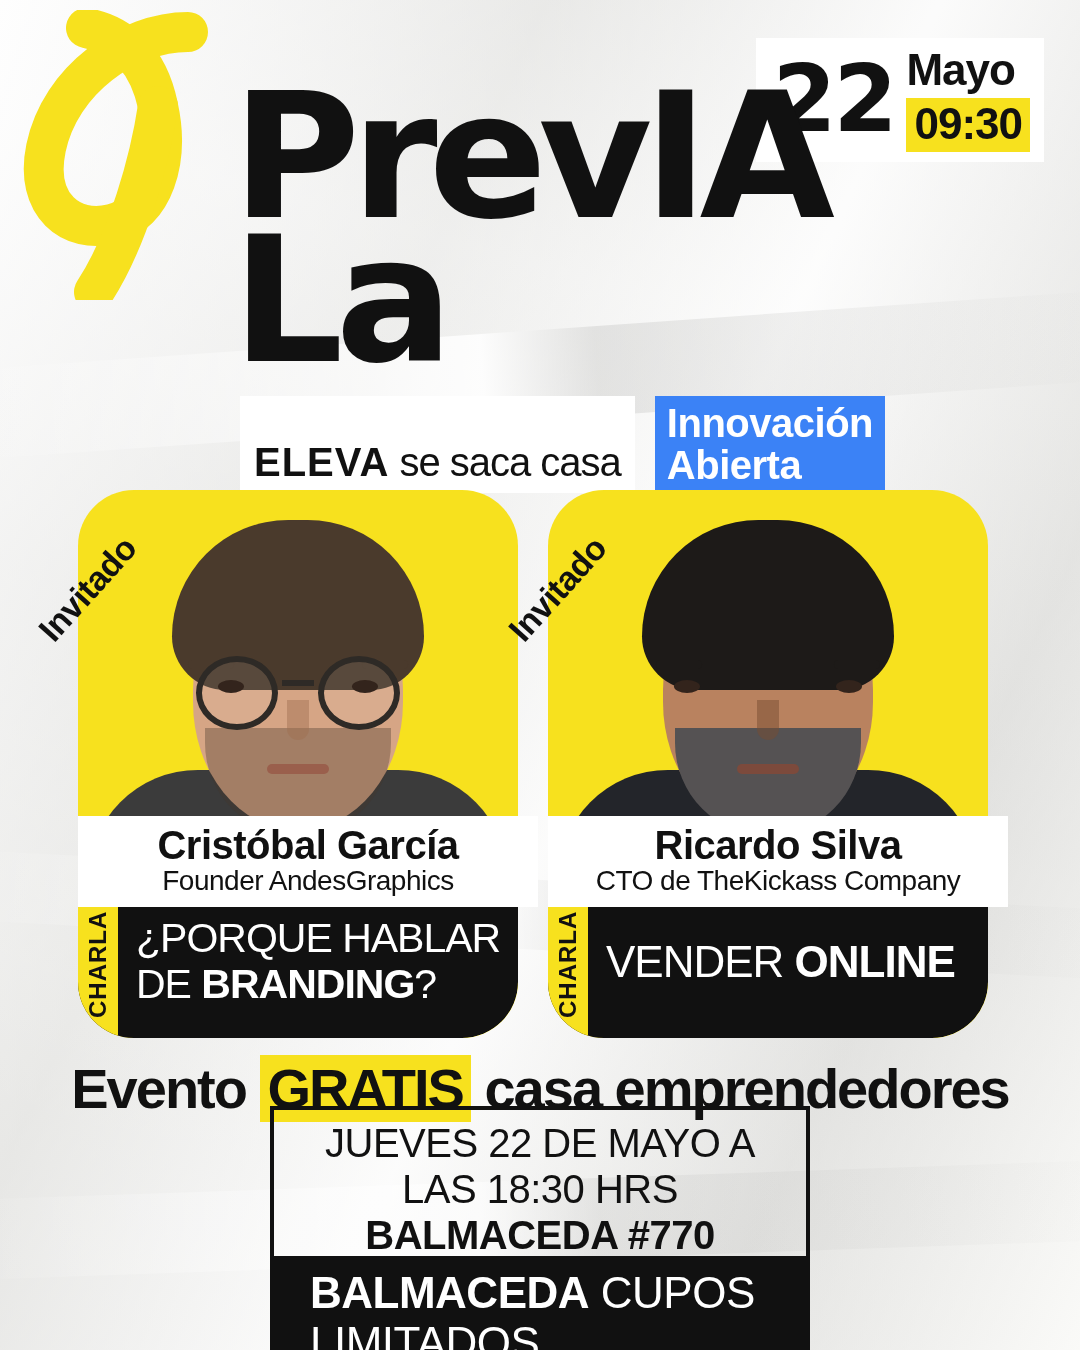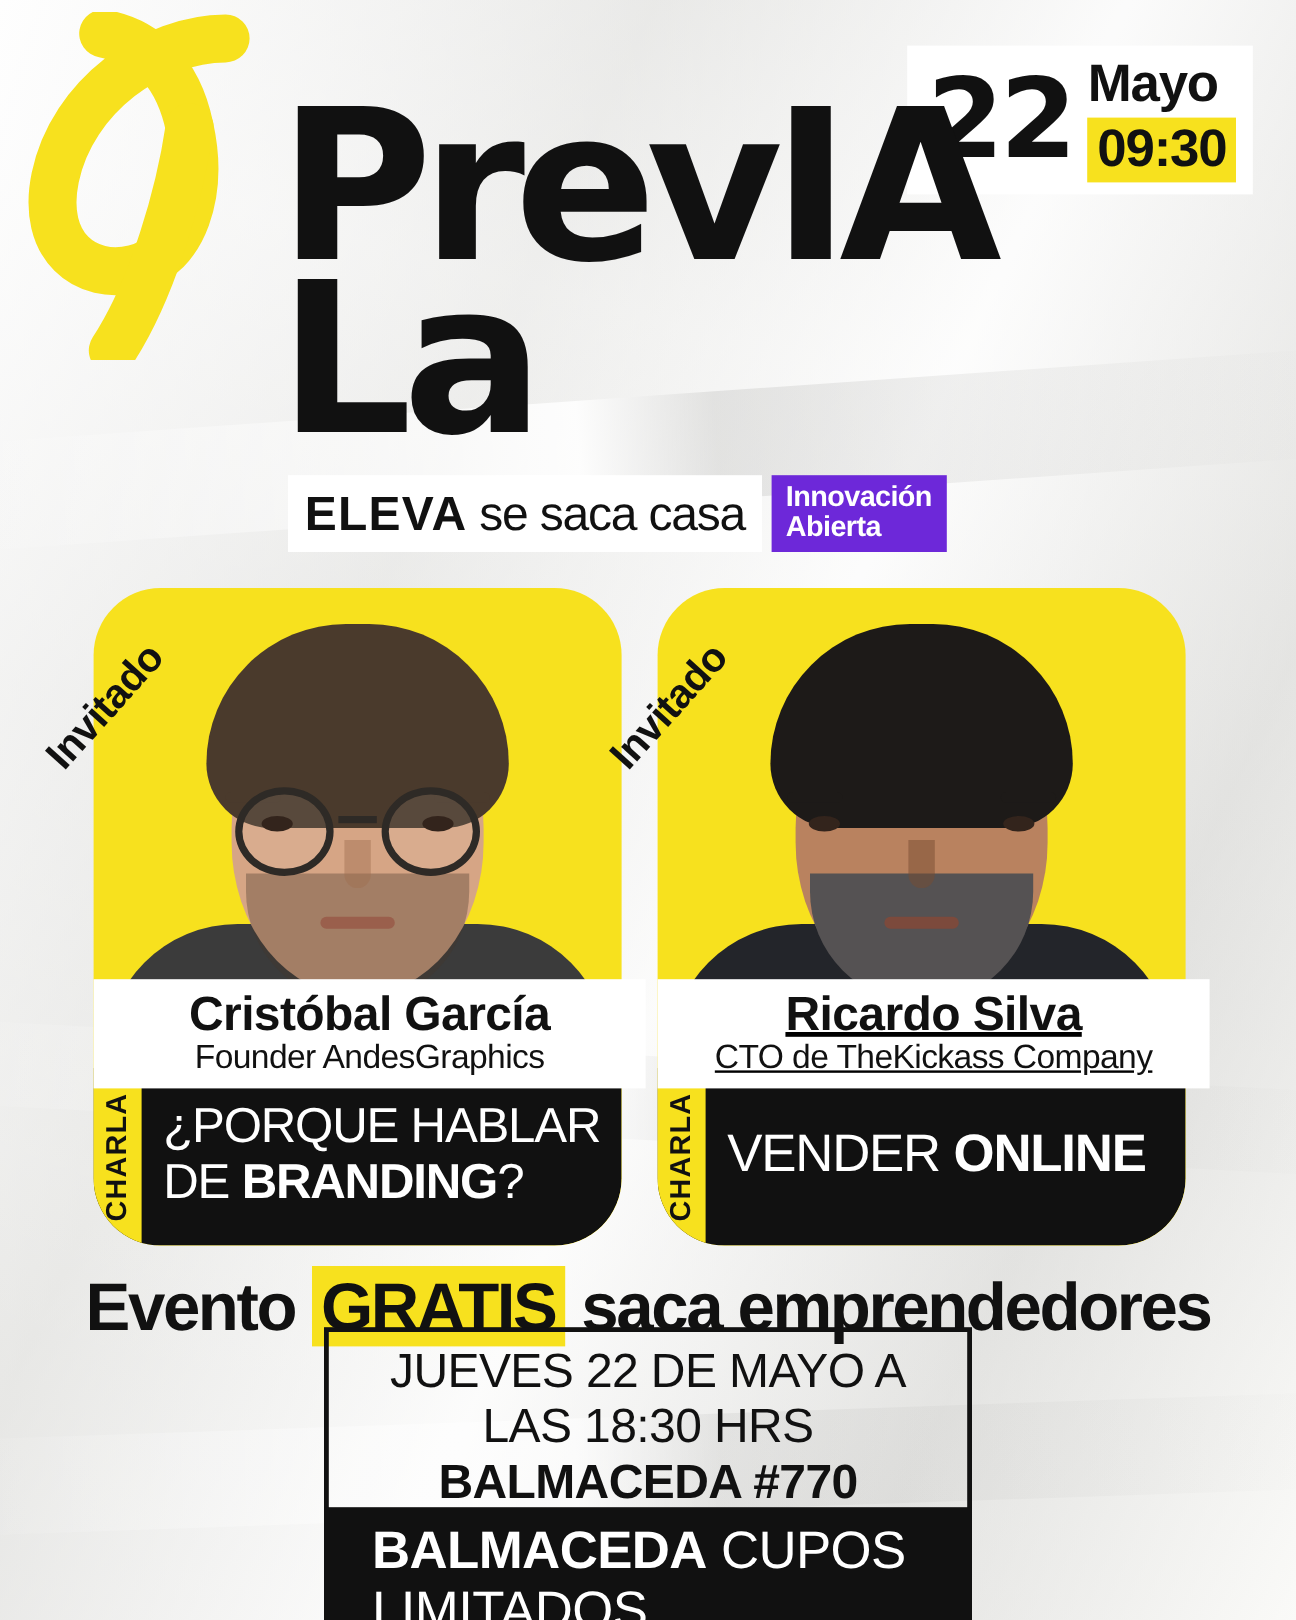--- a/index.html
+++ b/index.html
@@ -118,30 +118,31 @@
     font-size: 40px;
     font-weight: 700;
     padding: 8px 14px;
     display: flex;
     align-items: flex-end;
     letter-spacing: -0.5px;
   }
   .sub-white .brand { font-weight: 700; letter-spacing: 1px; }
   .sub-white .light { font-weight: 400; margin-left: 10px; letter-spacing: -1px;}
   .sub-black {
-    background: #6d28d9;
+    background: #3b82f6;
     color: #ffffff;
-    font-size: 24px;
+    font-size: 40px;
     font-weight: 700;
     line-height: 1.04;
     padding: 7px 12px;
     display: flex;
     flex-direction: column;
     justify-content: center;
     letter-spacing: -0.5px;
+    margin-left: 12px;
   }
 
   
   .cards {
     position: absolute;
     top: 490px;
     left: 0;
     width: 1080px;
     height: 570px;
   }
@@ -399,31 +400,31 @@
         <div class="talk-text" style="font-size:44px;">
           <span>VENDER </span><b>ONLINE</b>
         </div>
       </div>
     </div>
 
     <div class="name-plate" style="left:78px;top:310px;width:420px;">
       <div class="nm">Cristóbal García</div>
       <div class="role">Founder AndesGraphics</div>
     </div>
-    <div class="name-plate" style="left:548px;top:310px;width:420px;text-decoration:underline;">
+    <div class="name-plate" style="left:548px;top:310px;width:420px;">
       <div class="nm">Ricardo Silva</div>
       <div class="role">CTO de TheKickass Company</div>
     </div>
 
     <div class="guest-tag left">Invitado</div>
     <div class="guest-tag right">Invitado</div>
   </div>
 
   <div class="free-line">
-    <span>Evento </span><span class="hl">GRATIS</span><span> saca emprendedores</span>
+    <span>Evento </span><span class="hl">GRATIS</span><span> casa emprendedores</span>
   </div>
 
   <div class="when-box">
     <div class="l1">JUEVES 22 DE MAYO A LAS 18:30 HRS</div>
     <div class="l2">BALMACEDA #770 PAILLACO</div>
   </div>
 
   <div class="cta">
     <b>BALMACEDA</b><span class="reg"> CUPOS LIMITADOS</span>
   </div>

